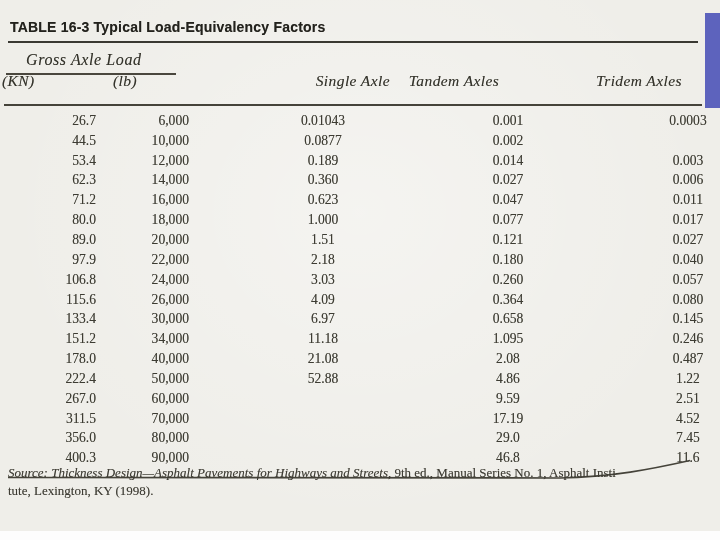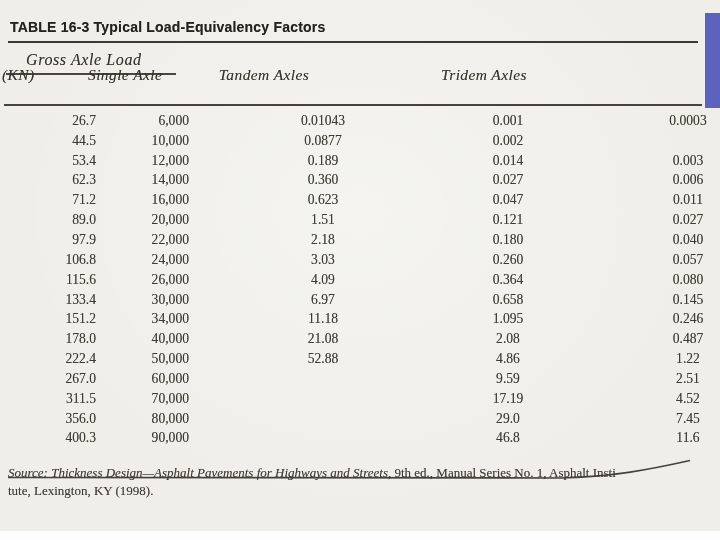--- a/index.html
+++ b/index.html
@@ -41,21 +41,21 @@
   .serif-it {
     font-family: "Liberation Serif", serif; font-style: italic;
     color: #34332b;
     text-shadow: 0 0 0.5px rgba(50,50,40,0.4);
   }
   .group-header {
     position: absolute; left: 26px; top: 51px;
     font-size: 16px; letter-spacing: 0.6px; white-space: nowrap;
   }
   .header-row {
-    position: absolute; left: 0; top: 66px; width: 700px;
+    position: absolute; left: 0; top: 72px; width: 700px;
     display: grid; grid-template-columns: 70px 90px 230px 150px 160px;
     font-size: 15.5px; letter-spacing: 0.4px;
   }
   .header-row .hc { white-space: nowrap; }
   .hc1 { text-align: left;  padding-left: 2px; }
   .hc2 { text-align: center; padding-left: 20px; }
   .hc3 { text-align: right; padding-left: 18px; }
   .hc4 { text-align: center; padding-right: 22px; }
   .hc5 { text-align: center; padding-left: 38px; }
   .tbody {
@@ -92,20 +92,21 @@
   <div class="accent-bar" style="background: rgb(93, 99, 189);"></div>
 
   <div class="doc-title">TABLE 16-3 Typical Load-Equivalency Factors</div>
   <div class="rule rule-title"></div>
 
   <div class="group-header serif-it">Gross Axle Load</div>
   <div class="rule rule-gross"></div>
 
   <div class="header-row">
     <span class="hc hc1 serif-it">(KN)</span>
+    <span class="hc hc2 serif-it">(lb)</span>
     <span class="hc hc3 serif-it">Single Axle</span>
     <span class="hc hc4 serif-it">Tandem Axles</span>
     <span class="hc hc5 serif-it">Tridem Axles</span>
   </div>
   <div class="rule rule-header"></div>
 
   <div class="tbody">
       <div class="trow">
         <span class="tc">26.7</span>
         <span class="tc">6,000</span>
@@ -132,20 +133,27 @@
         <span class="tc">0.360</span>
         <span class="tc">0.027</span>
         <span class="tc">0.006</span>
       </div>
       <div class="trow">
         <span class="tc">71.2</span>
         <span class="tc">16,000</span>
         <span class="tc">0.623</span>
         <span class="tc">0.047</span>
         <span class="tc">0.011</span>
+      </div>
+      <div class="trow">
+        <span class="tc">80.0</span>
+        <span class="tc">18,000</span>
+        <span class="tc">1.000</span>
+        <span class="tc">0.077</span>
+        <span class="tc">0.017</span>
       </div>
       <div class="trow">
         <span class="tc">89.0</span>
         <span class="tc">20,000</span>
         <span class="tc">1.51</span>
         <span class="tc">0.121</span>
         <span class="tc">0.027</span>
       </div>
       <div class="trow">
         <span class="tc">97.9</span>

